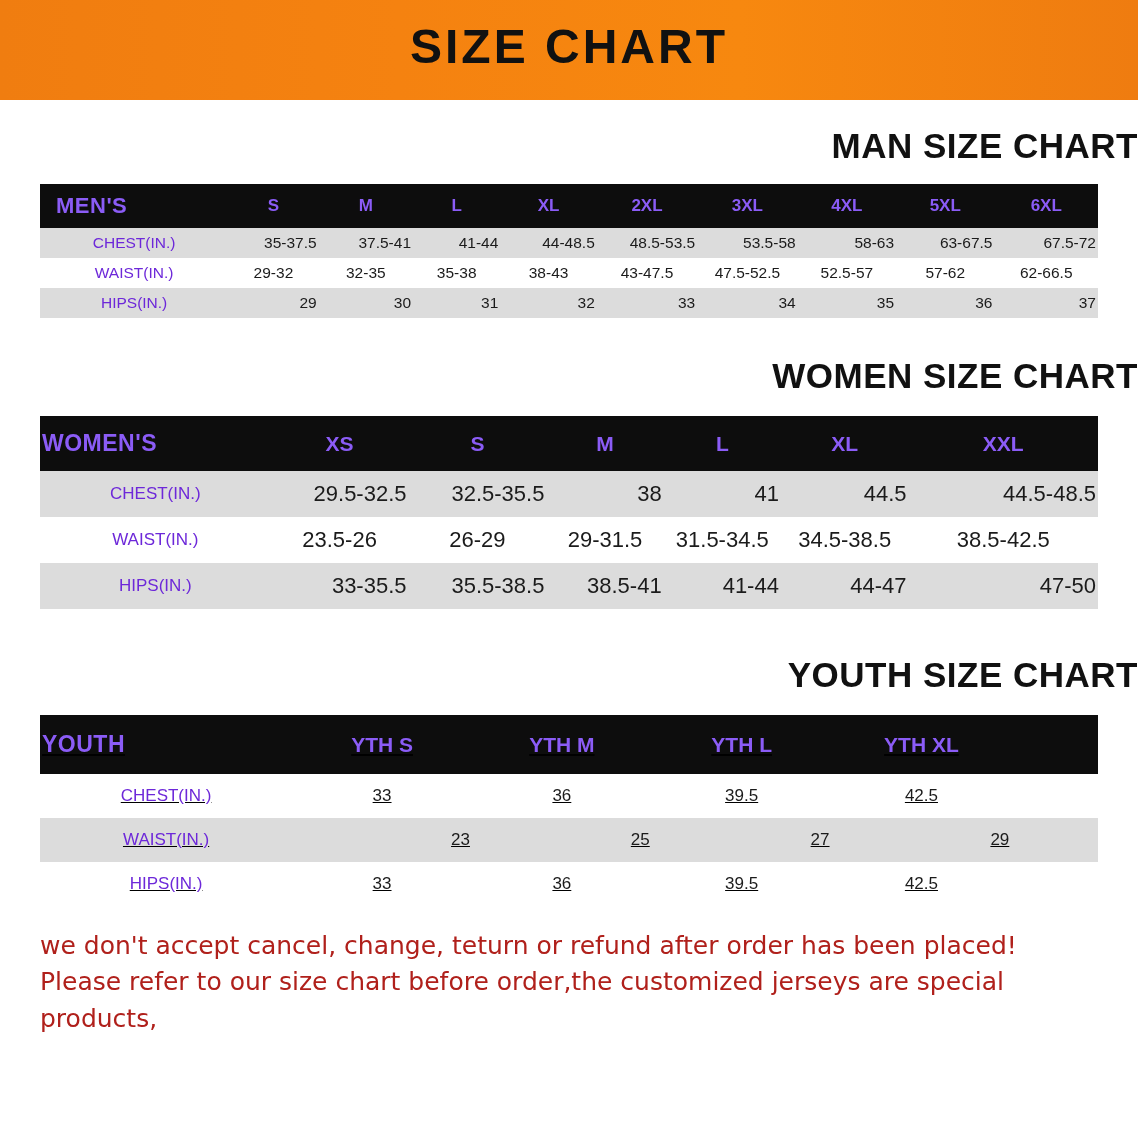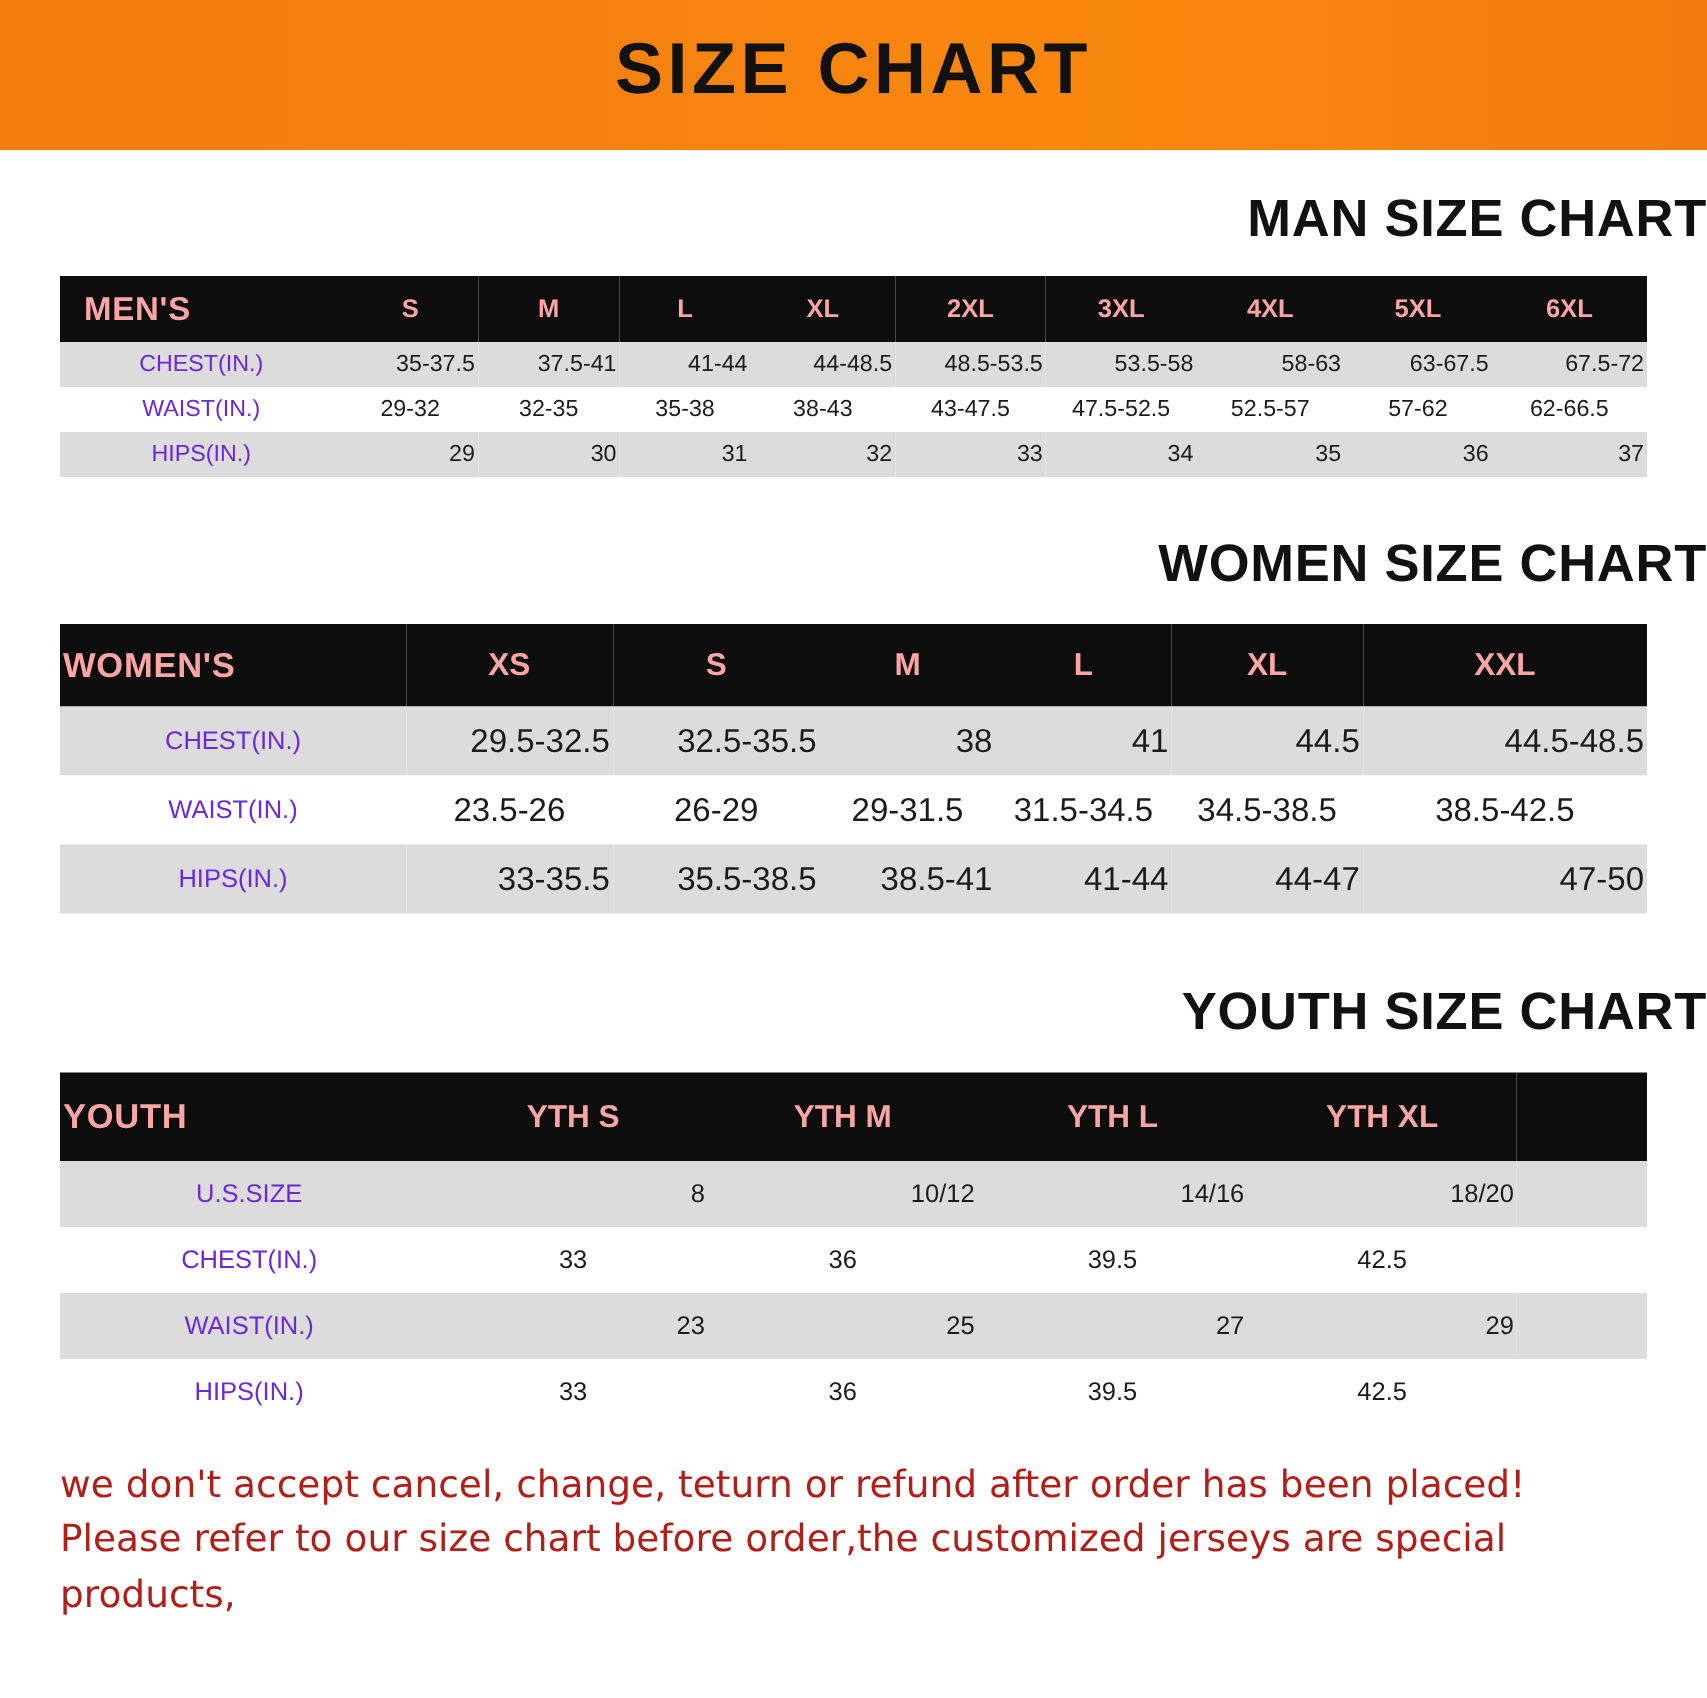--- a/index.html
+++ b/index.html
@@ -57,21 +57,21 @@
   table.size-table td {
     text-align: center;
     font-weight: normal;
     color: #1b1b1b;
   }
   
   table.size-table thead tr {
     background: #0d0d0d;
   }
   table.size-table thead th {
-    color: #fca5a5;
+    color: #8b5cf6;
     font-size: 18px;
     font-weight: bold;
     padding: 9px 2px;
   }
   table.size-table thead th.rowlabel {
     text-align: left;
     padding-left: 16px;
     font-size: 23px;
     letter-spacing: 0.5px;
   }
@@ -96,21 +96,21 @@
   #man-table tbody td.rowlabel { font-size: 15.5px; }
 
   
   #women-table { margin-top: 20px; }
   #women-table thead th { font-size: 21px; padding: 14px 2px; }
   #women-table thead th.rowlabel { font-size: 23px; }
   #women-table tbody td { font-size: 22px; padding: 10px 2px; }
   #women-table tbody td.rowlabel { font-size: 17px; }
 
   
-  #youth-table { margin-top: 20px; }
+  #youth-table { margin-top: 20px; text-decoration: underline; }
   #youth-table thead th { font-size: 21px; padding: 16px 2px; }
   #youth-table thead th.rowlabel { font-size: 23px; }
   #youth-table tbody td { font-size: 17px; padding: 12px 2px; }
   #youth-table tbody td.rowlabel { font-size: 17px; }
 
   
   .note {
     margin: 22px 40px 0 40px;
     color: #b0201b;
     font-size: 25px;
@@ -237,28 +237,20 @@
       <tr>
         <th class="rowlabel" style="width:24%">YOUTH</th>
         <th style="width:17%">YTH S</th>
         <th style="width:17%">YTH M</th>
         <th style="width:17%">YTH L</th>
         <th style="width:17%">YTH XL</th>
         <th style="width:8%"></th>
       </tr>
     </thead>
     <tbody>
-      <tr class="shade">
-        <td class="rowlabel">U.S.SIZE</td>
-        <td>8</td>
-        <td>10/12</td>
-        <td>14/16</td>
-        <td>18/20</td>
-        <td></td>
-      </tr>
       <tr class="plain">
         <td class="rowlabel">CHEST(IN.)</td>
         <td>33</td>
         <td>36</td>
         <td>39.5</td>
         <td>42.5</td>
         <td></td>
       </tr>
       <tr class="shade">
         <td class="rowlabel">WAIST(IN.)</td>

